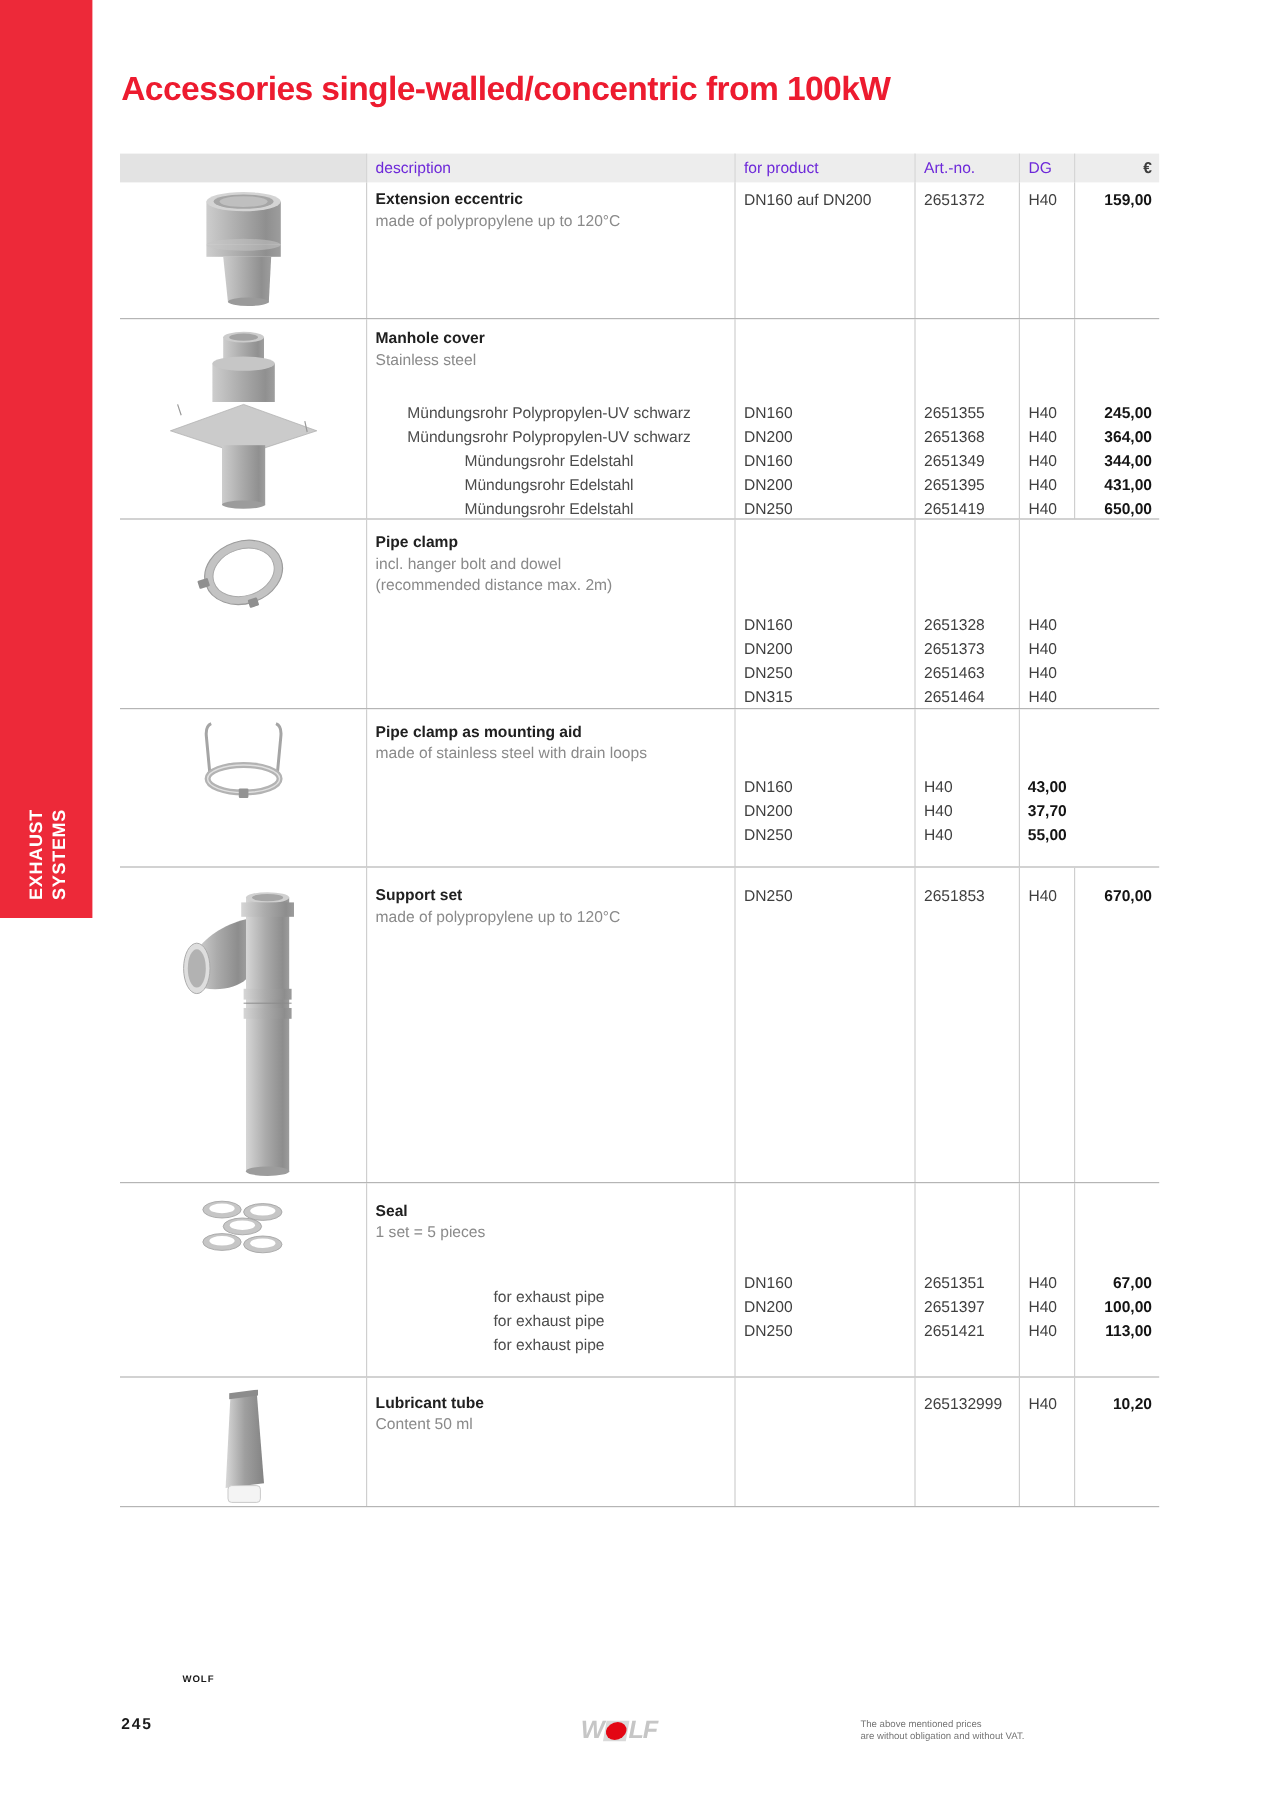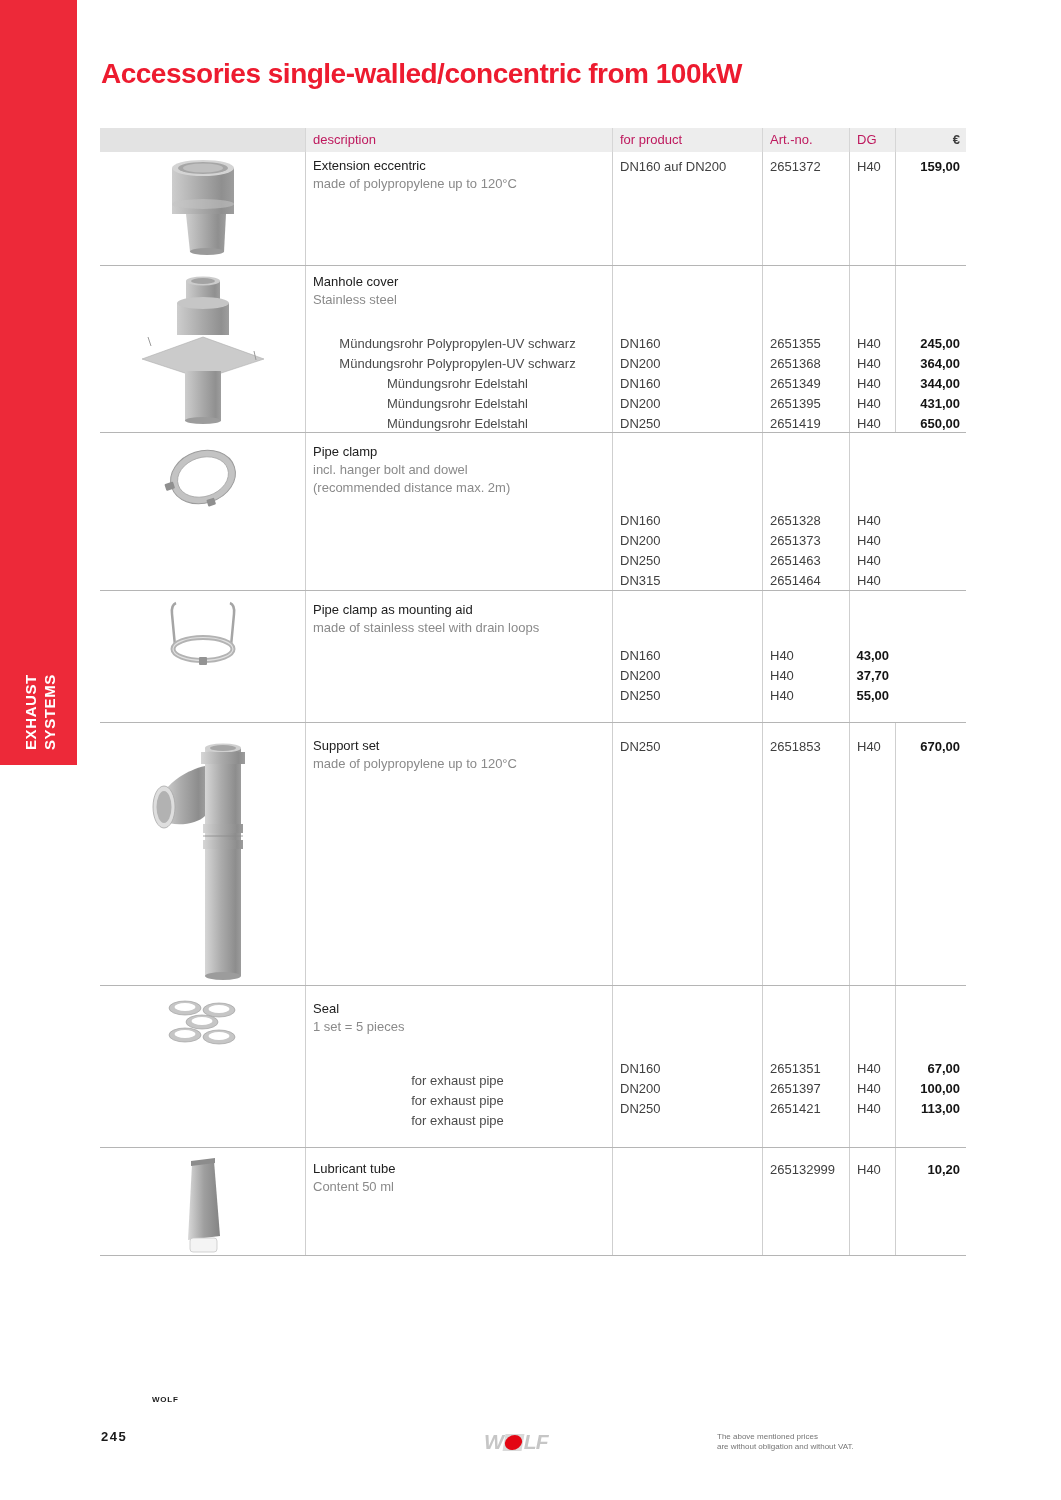--- a/index.html
+++ b/index.html
@@ -14,33 +14,33 @@
                    line-height:19px; letter-spacing:0.6px; }
 
   
   .page-title { position:absolute; left:101px; top:58px; font-size:28px; font-weight:bold;
                 color:#ed1b2f; letter-spacing:-0.5px; }
 
   
   .acc-table { position:absolute; left:100px; top:128px; width:866px; }
   .grid-cols { display:grid; grid-template-columns:205px 307px 150px 87px 46px 71px; }
   .thead { height:24px; }
-  .thead .hc { background:#ededed; font-size:13px; color:#be185d; line-height:24px;
+  .thead .hc { background:#ededed; font-size:13px; color:#6d28d9; line-height:24px;
                padding-left:7px; border-left:1px solid #d6d6d6; }
   .thead .hc.first { background:#e3e3e3; border-left:none; }
   .thead .hc.euro { text-align:right; padding-right:6px; color:#3c3c3c; font-weight:bold; }
 
   .tbody { border-bottom:1px solid #b5b5b5; }
   .prow { position:relative; }
   .prow + .prow { border-top:1px solid #b5b5b5; }
   .prow > .cell { border-left:1px solid #cfcfcf; height:100%; overflow:hidden; }
   .prow > .cell.imgc { border-left:none; display:flex; justify-content:center; align-items:flex-start; }
 
   .cell.desc { padding-left:7px; padding-right:10px; }
-  .desc .t { font-size:13px; font-weight:normal; color:#202020; line-height:18px; }
+  .desc .t { font-size:13px; font-weight:bold; color:#202020; line-height:18px; }
   .desc .s { font-size:13px; color:#8a8a8a; line-height:18px; }
   .desc .variants div { font-size:13px; color:#4c4c4c; line-height:20px; height:20px;
                         white-space:nowrap;text-align:center; }
   .lines > div { font-size:13px; color:#3f3f3f; line-height:20px; height:20px; padding-left:7px;
                  white-space:nowrap; }
   .cell.price .lines > div { font-weight:bold; color:#141414; text-align:right;
                              padding-right:6px; padding-left:0; }
 
   
   .page-number { position:absolute; left:101px; top:1429px; font-size:13px; font-weight:bold;

